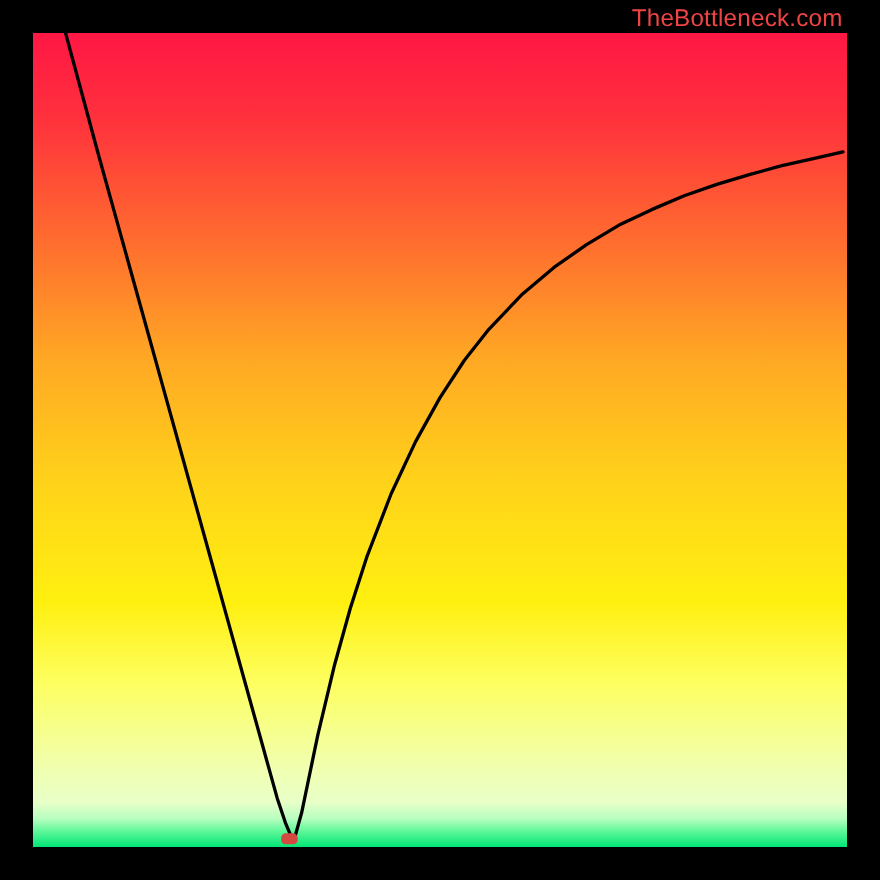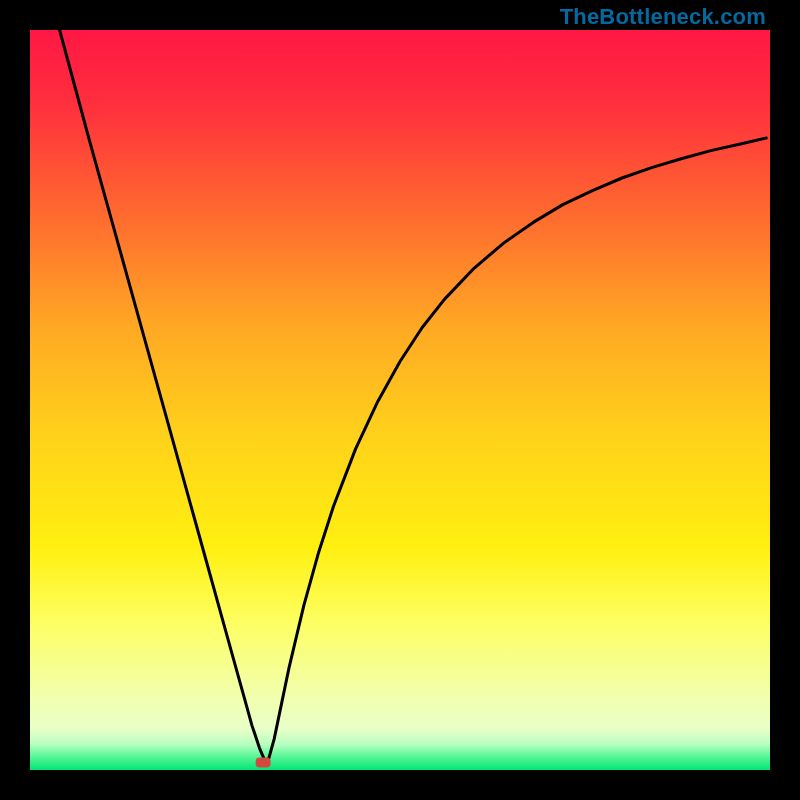--- a/index.html
+++ b/index.html
@@ -17,22 +17,22 @@
     top: 30px;
     width: 740px;
     height: 740px;
     background: #000;
   }
   .watermark {
     position: absolute;
     top: 4px;
     right: 34px;
     font-size: 22px;
-    font-weight: 700;
-    color: #0369a1;
+    font-weight: 400;
+    color: #ef4444;
     letter-spacing: 0.2px;
     z-index: 50;
     font-family: Arial, Helvetica, sans-serif;
   }
   svg {
     display: block;
   }
   .marker {
     fill: #d24a3f;
     stroke: none;

